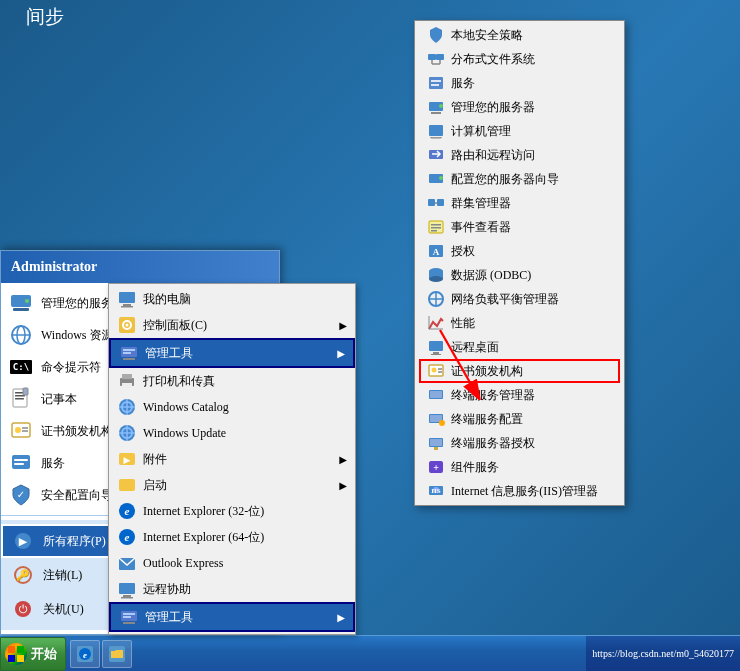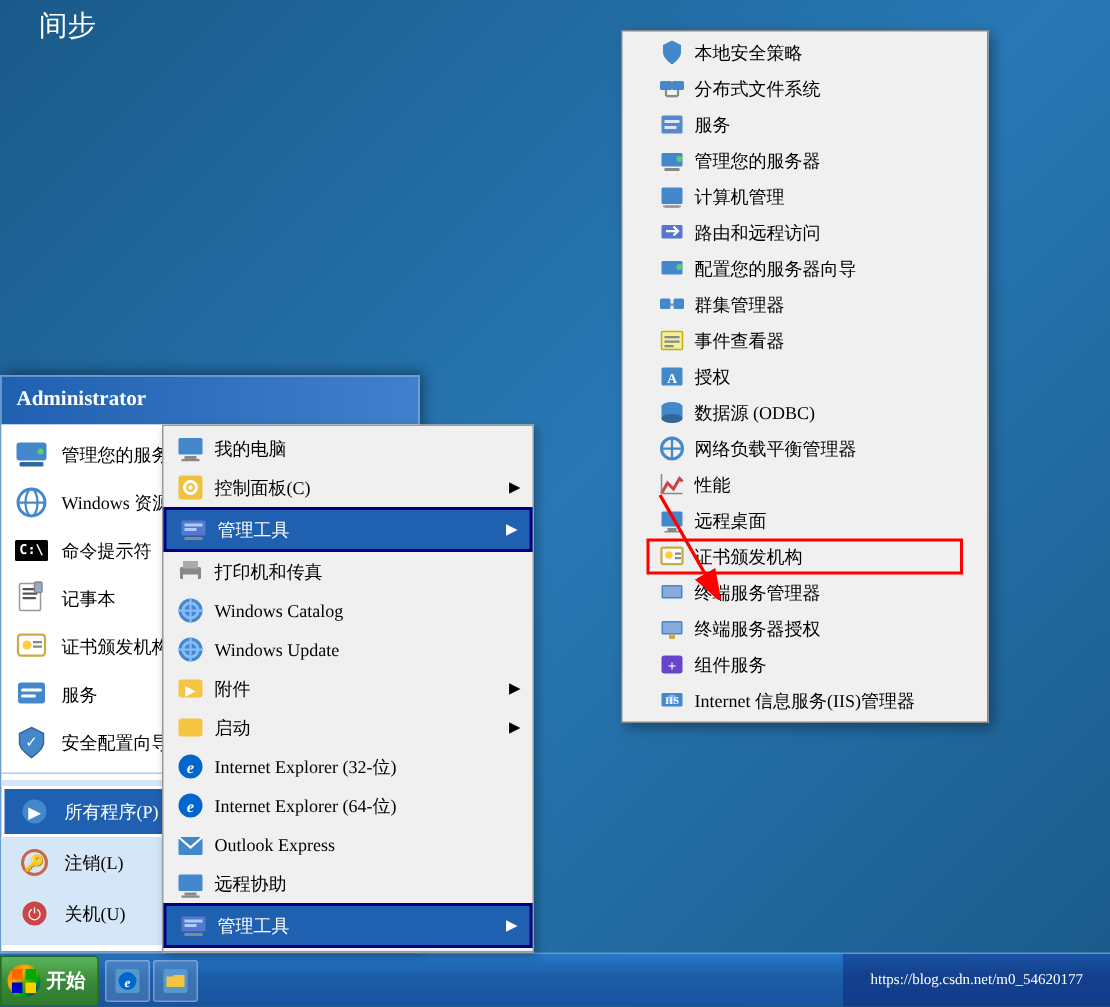--- a/index.html
+++ b/index.html
@@ -91,21 +91,21 @@
       border-radius: 2px;
       display: flex;
       align-items: center;
       justify-content: center;
       font-size: 9px;
     }
 
     .taskbar-right {
       display: flex;
       align-items: center;
-      padding: 0 18px;
+      padding: 0 6px;
       color: white;
       font-size: 10px;
       background: rgba(0,0,80,0.3);
       height: 100%;
     }
 
     
     .start-menu {
       position: absolute;
       bottom: 36px;
@@ -248,26 +248,26 @@
       font-size: 19px;
       padding: 4px;
       text-align: center;
     }
 
     
     .admin-tools-panel {
       position: absolute;
       left: 414px;
       top: 20px;
-      width: 245px;
+      width: 211px;
       background: #f0f0f0;
       border: 1px solid #888;
       box-shadow: 3px 3px 8px rgba(0,0,0,0.35);
       z-index: 500;
-      padding: 2px 16px;
+      padding: 2px 4px;
     }
 
     .admin-item {
       display: flex;
       align-items: center;
       padding: 3px 8px;
       cursor: pointer;
       gap: 6px;
       min-height: 24px;
       font-size: 12px;
@@ -697,20 +697,30 @@
             <rect x="3" y="5" width="12" height="7" fill="#88aadd"></rect>
           </svg>
       </div>
       <span>终端服务管理器</span>
     </div>
     <div class="admin-item">
       <div class="small-icon">
         <svg width="18" height="18" viewBox="0 0 18 18">
             <rect x="2" y="4" width="14" height="9" rx="1" fill="#4488cc"></rect>
             <rect x="3" y="5" width="12" height="7" fill="#88aadd"></rect>
+            <circle cx="15" cy="13" r="3" fill="#ffaa00"></circle>
+          </svg>
+      </div>
+      <span>终端服务配置</span>
+    </div>
+    <div class="admin-item">
+      <div class="small-icon">
+        <svg width="18" height="18" viewBox="0 0 18 18">
+            <rect x="2" y="4" width="14" height="9" rx="1" fill="#4488cc"></rect>
+            <rect x="3" y="5" width="12" height="7" fill="#88aadd"></rect>
             <rect x="7" y="13" width="4" height="3" fill="#ccaa44"></rect>
           </svg>
       </div>
       <span>终端服务器授权</span>
     </div>
     <div class="admin-item">
       <div class="small-icon">
         <svg width="18" height="18" viewBox="0 0 18 18">
             <rect x="2" y="3" width="14" height="12" rx="2" fill="#6644cc"></rect>
             <text x="9" y="13" text-anchor="middle" fill="white" font-size="10" font-weight="bold">+</text>

